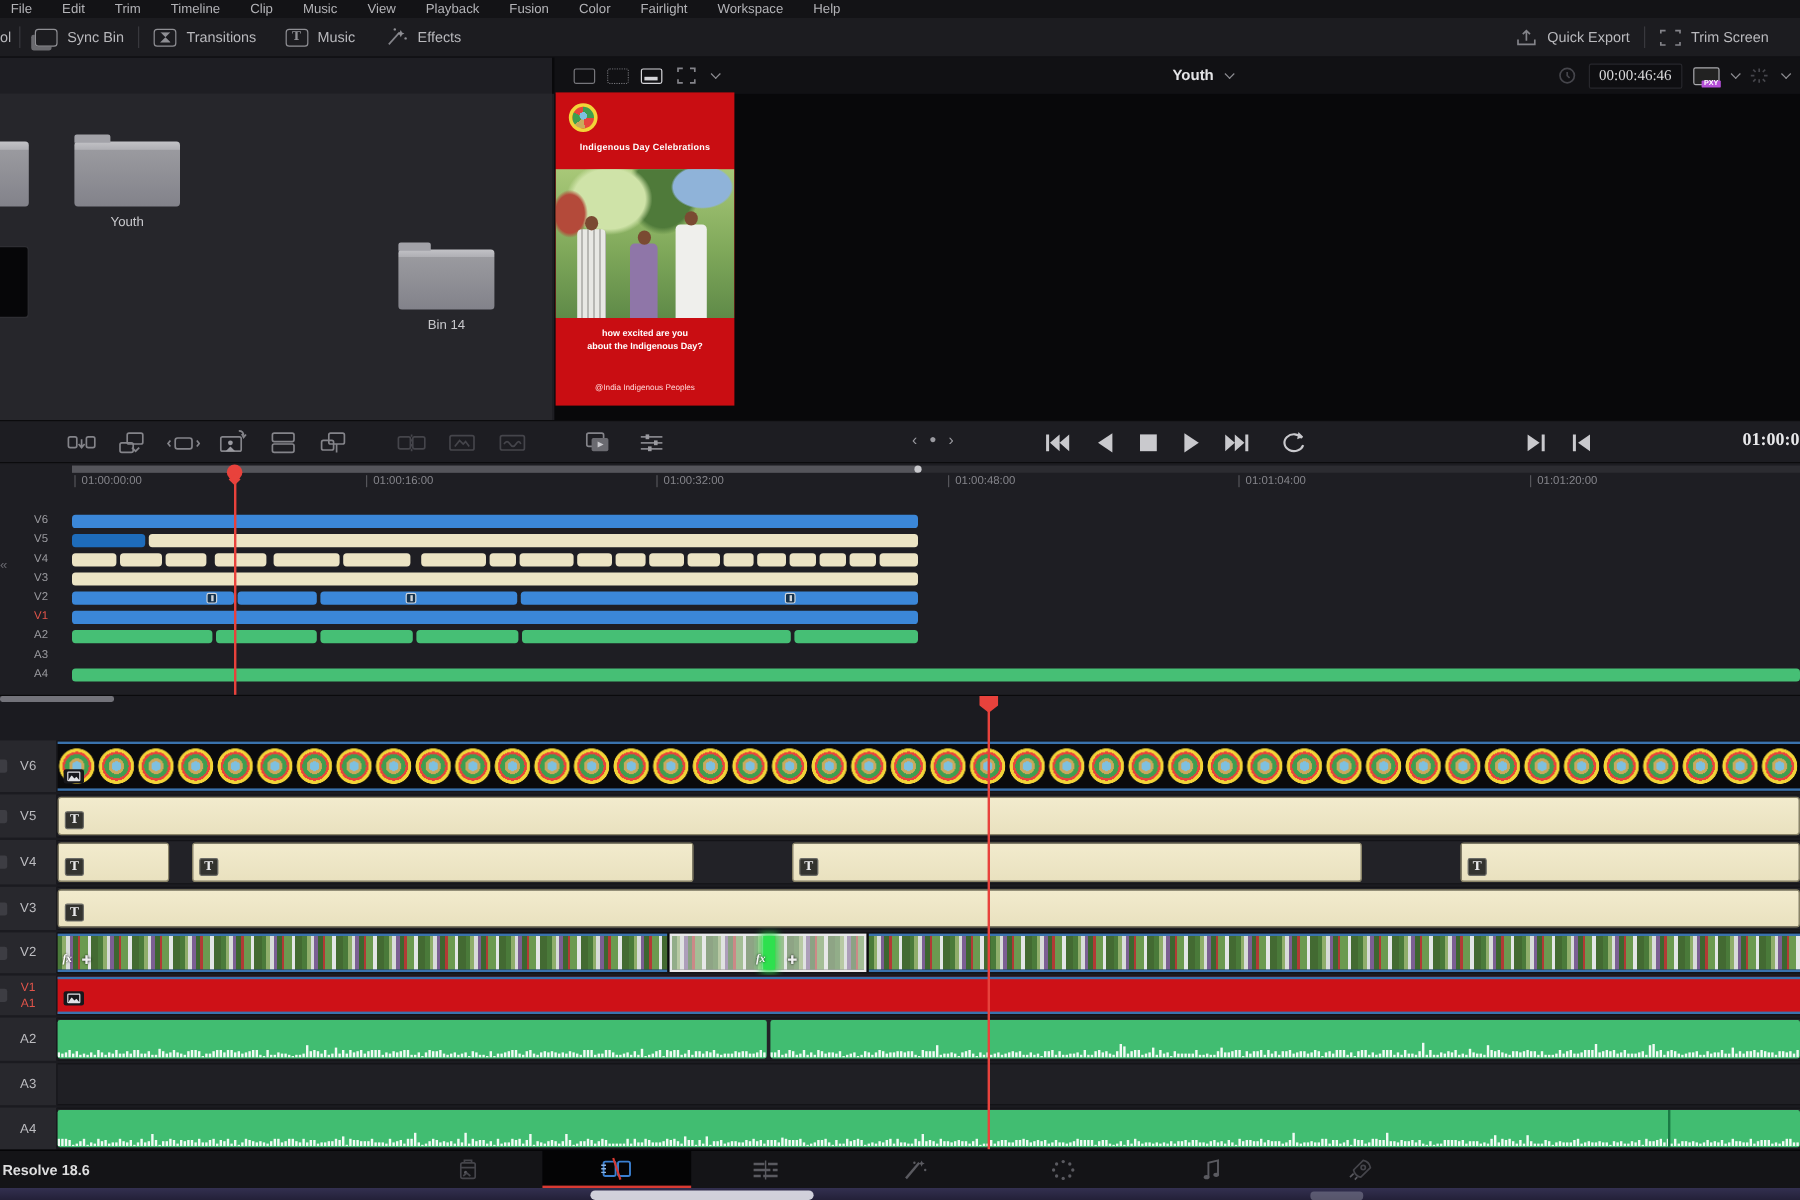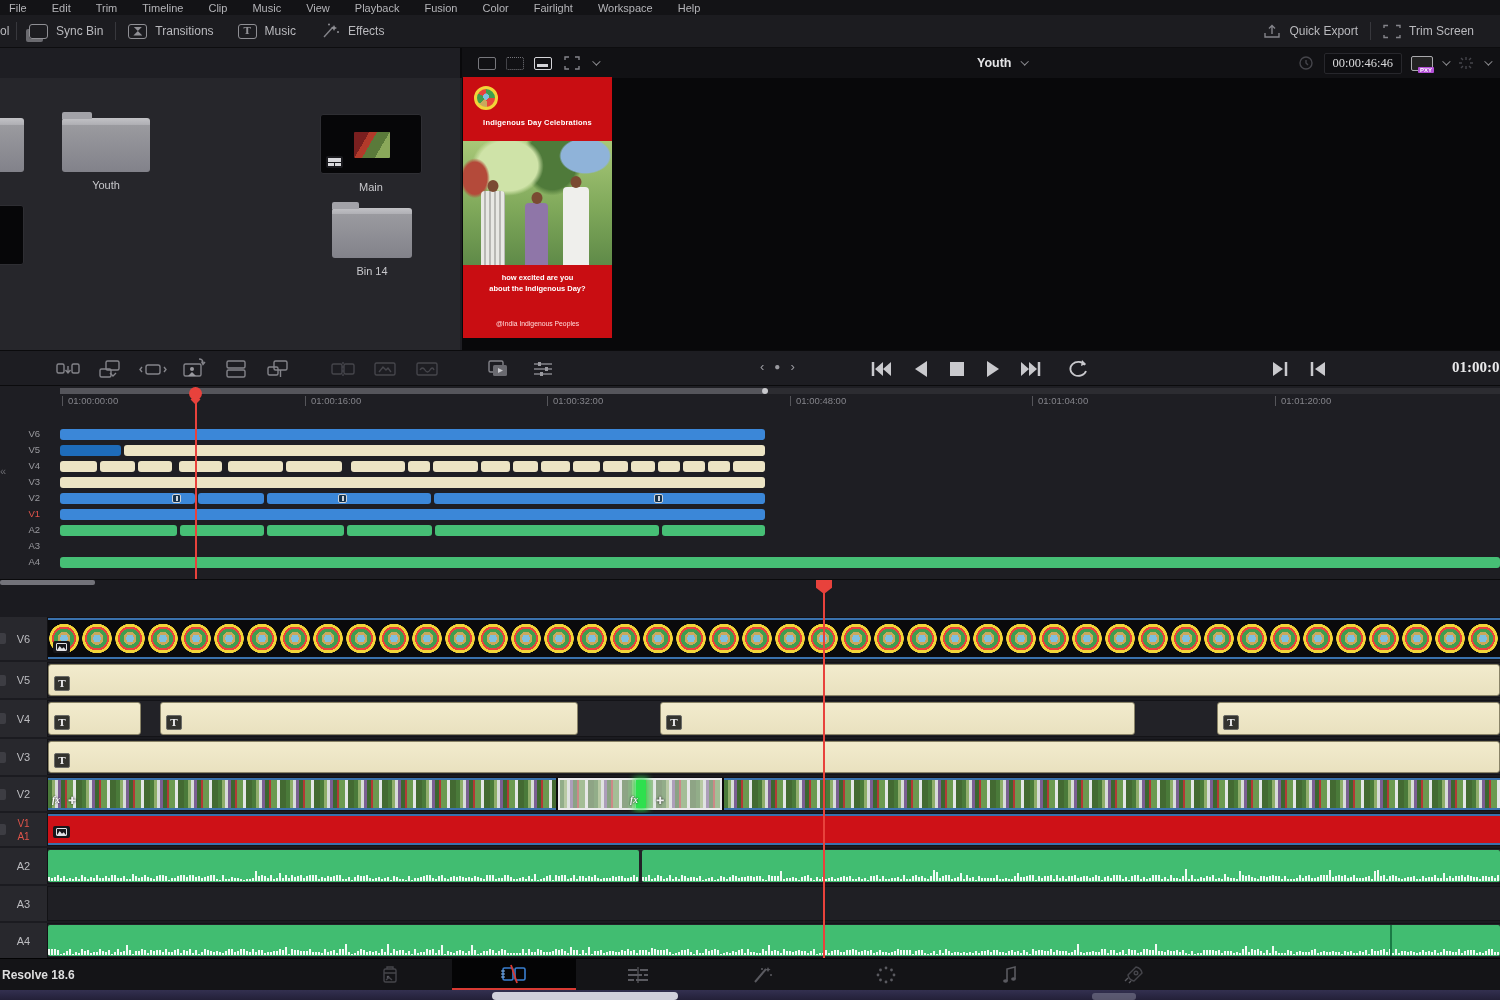--- a/index.html
+++ b/index.html
@@ -213,27 +213,20 @@
     </div>
   </div>
 
   <div id="media-pool" class="abs">
     <div class="mp-item" style="left:-62px;top:40px;">
         <div class="folder" style="width:86px;height:54px;"></div>
       </div>
     <div class="mp-item" style="left:62px;top:40px;">
       <div class="folder" style="width:88px;height:54px;"></div>
       <div class="mp-label">Youth</div>
-    </div>
-    <div class="mp-item" style="left:320px;top:36px;">
-      <div class="clipthumb" style="width:102px;height:60px;">
-        <div style="position:absolute;left:33px;top:17px;width:36px;height:26px;background:linear-gradient(120deg,#7a1f1f 0 30%,#b23a2a 30% 45%,#5a7a3a 45% 70%,#8aa85a 70%);border-radius:1px;"></div>
-        <div class="tl-badge"></div>
-      </div>
-      <div class="mp-label">Main</div>
     </div>
     <div class="mp-item" style="left:-62px;top:127px;">
         <div class="clipthumb" style="width:86px;height:60px;"></div>
       </div>
     <div class="mp-item" style="left:332px;top:130px;">
       <div class="folder" style="width:80px;height:50px;"></div>
       <div class="mp-label">Bin 14</div>
     </div>
   </div>
 

